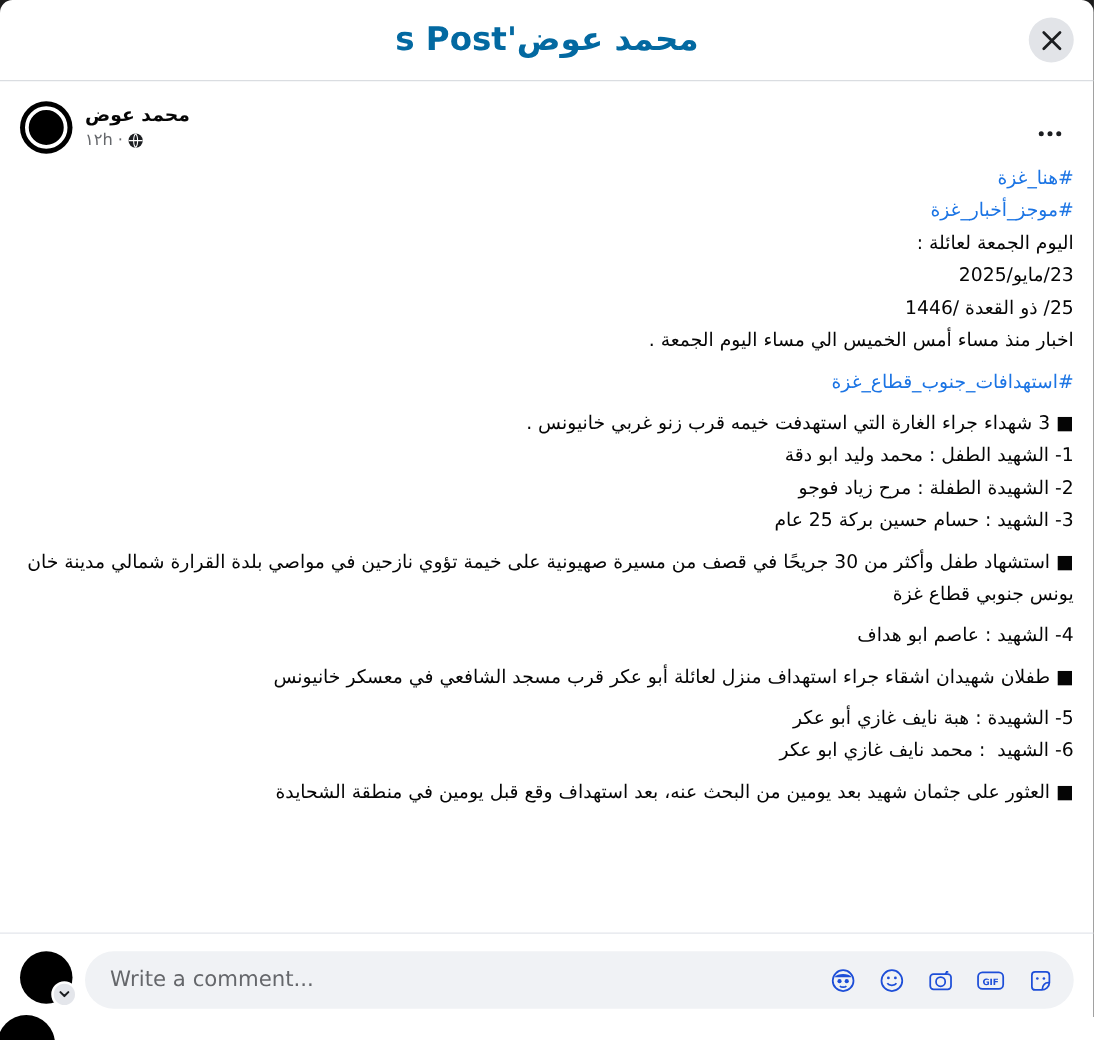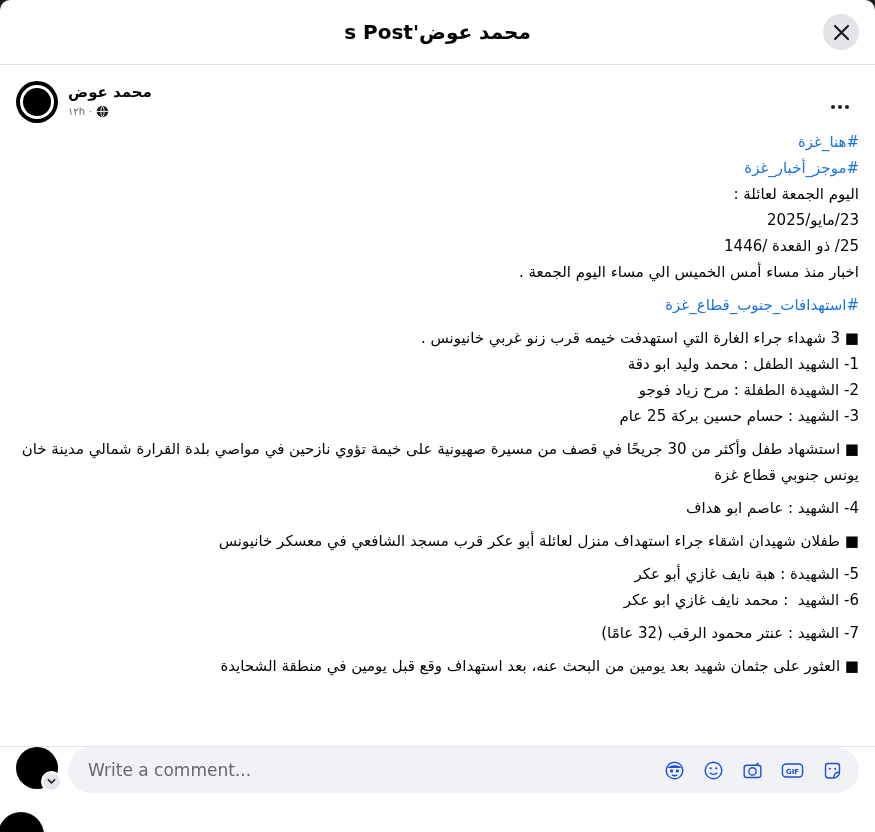--- a/index.html
+++ b/index.html
@@ -1,41 +1,41 @@
 <!DOCTYPE html>
 <html><head>
 <meta charset="utf-8">
 <style>
   html,body{margin:0;padding:0;background:#1c1c1c;}
   body{width:875px;height:832px;overflow:hidden;font-family:"DejaVu Sans","Liberation Sans",sans-serif;}
   .modal{position:relative;width:875px;height:832px;background:#fff;border-radius:10px 10px 0 0;overflow:hidden;display:flex;flex-direction:column;}
 
   
   .modal-header{position:relative;height:64px;border-bottom:1px solid #dadde1;display:flex;align-items:center;justify-content:center;flex:0 0 auto;}
-  .modal-title{font-size:20px;font-weight:bold;color:#000000;margin:0;}
+  .modal-title{font-size:26px;font-weight:bold;color:#0369a1;margin:0;}
   .close-btn{position:absolute;right:16px;top:14px;width:36px;height:36px;border-radius:50%;background:#e2e4e8;border:none;display:flex;align-items:center;justify-content:center;cursor:pointer;padding:0;}
 
   
   .post-header{position:relative;display:flex;align-items:flex-start;padding:16px 16px 0 16px;flex:0 0 auto;}
   .avatar{width:42px;height:42px;border-radius:50%;background:#000;position:relative;flex:0 0 auto;}
   .avatar .ring{position:absolute;inset:4px;border-radius:50%;border:3px solid #fff;background:#000;box-sizing:border-box;}
   .author-block{margin-left:10px;padding-top:2px;text-align:center;}
   .author-name{font-size:15px;font-weight:bold;color:#050505;line-height:19px;}
-  .post-meta{display:flex;align-items:center;gap:4px;color:#65676b;font-size:10px;margin-top:3px;}
+  .post-meta{display:flex;align-items:center;gap:4px;color:#65676b;font-size:13px;margin-top:3px;}
   .more-btn{position:absolute;right:20px;top:34px;background:none;border:none;cursor:pointer;display:flex;gap:3px;padding:6px;}
   .more-btn i{width:4px;height:4px;border-radius:50%;background:#1c1e21;display:block;}
 
   
   .post-text{flex:1 1 auto;overflow:hidden;padding:6px 16px 0 16px;direction:rtl;text-align:right;font-size:15px;color:#050505;line-height:26px;}
   .para{margin:0 0 7px 0;}
   .line{white-space:pre-wrap;}
   .hashtag{color:#1b74e4;cursor:pointer;}
 
   
-  .composer-wrap{flex:0 0 auto;border-top:1px solid #e4e6eb;padding:0 16px 0 16px;height:86px;box-sizing:border-box;position:relative;}
+  .composer-wrap{flex:0 0 auto;border-top:1px solid #e4e6eb;padding:14px 16px 0 16px;height:86px;box-sizing:border-box;position:relative;}
   .composer{display:flex;align-items:flex-start;gap:10px;}
   .composer-avatar{width:42px;height:42px;border-radius:50%;background:#000;position:relative;flex:0 0 auto;cursor:pointer;}
   .avatar-badge{position:absolute;right:-4px;bottom:-3px;width:17px;height:17px;border-radius:50%;background:#e4e6eb;border:2px solid #fff;display:flex;align-items:center;justify-content:center;color:#1c1e21;}
   .comment-pill{flex:1;background:#f0f2f5;border-radius:24px;height:46px;display:flex;align-items:center;padding:0 14px 0 18px;}
   .comment-input{flex:1;border:none;background:transparent;outline:none;font-size:17px;color:#050505;font-family:inherit;}
   .comment-input::placeholder{color:#65676b;}
   .composer-icons{display:flex;align-items:center;gap:14px;}
   .icon-btn{background:none;border:none;padding:2px;cursor:pointer;display:flex;align-items:center;justify-content:center;color:#1d4ed8;}
   .next-avatar{position:absolute;left:-2px;bottom:-26px;width:46px;height:46px;border-radius:50%;background:#000;}
   svg{display:block;}
@@ -105,21 +105,20 @@
         <div class="line">4- الشهيد : عاصم ابو هداف</div>
       </div>
       <div class="para">
         <div class="line">■ طفلان شهيدان اشقاء جراء استهداف منزل لعائلة أبو عكر قرب مسجد الشافعي في معسكر خانيونس</div>
       </div>
       <div class="para">
         <div class="line">5- الشهيدة : هبة نايف غازي أبو عكر</div>
         <div class="line">6- الشهيد  : محمد نايف غازي ابو عكر</div>
       </div>
       <div class="para">
-        <div class="line">7- الشهيد : عنتر محمود الرقب (32 عامًا)</div>
       </div>
       <div class="para">
         <div class="line">■ العثور على جثمان شهيد بعد يومين من البحث عنه، بعد استهداف وقع قبل يومين في منطقة الشحايدة</div>
       </div>
     </div>
 
   <div class="composer-wrap">
     <div class="composer">
       <div class="composer-avatar">
         <span class="avatar-badge">

